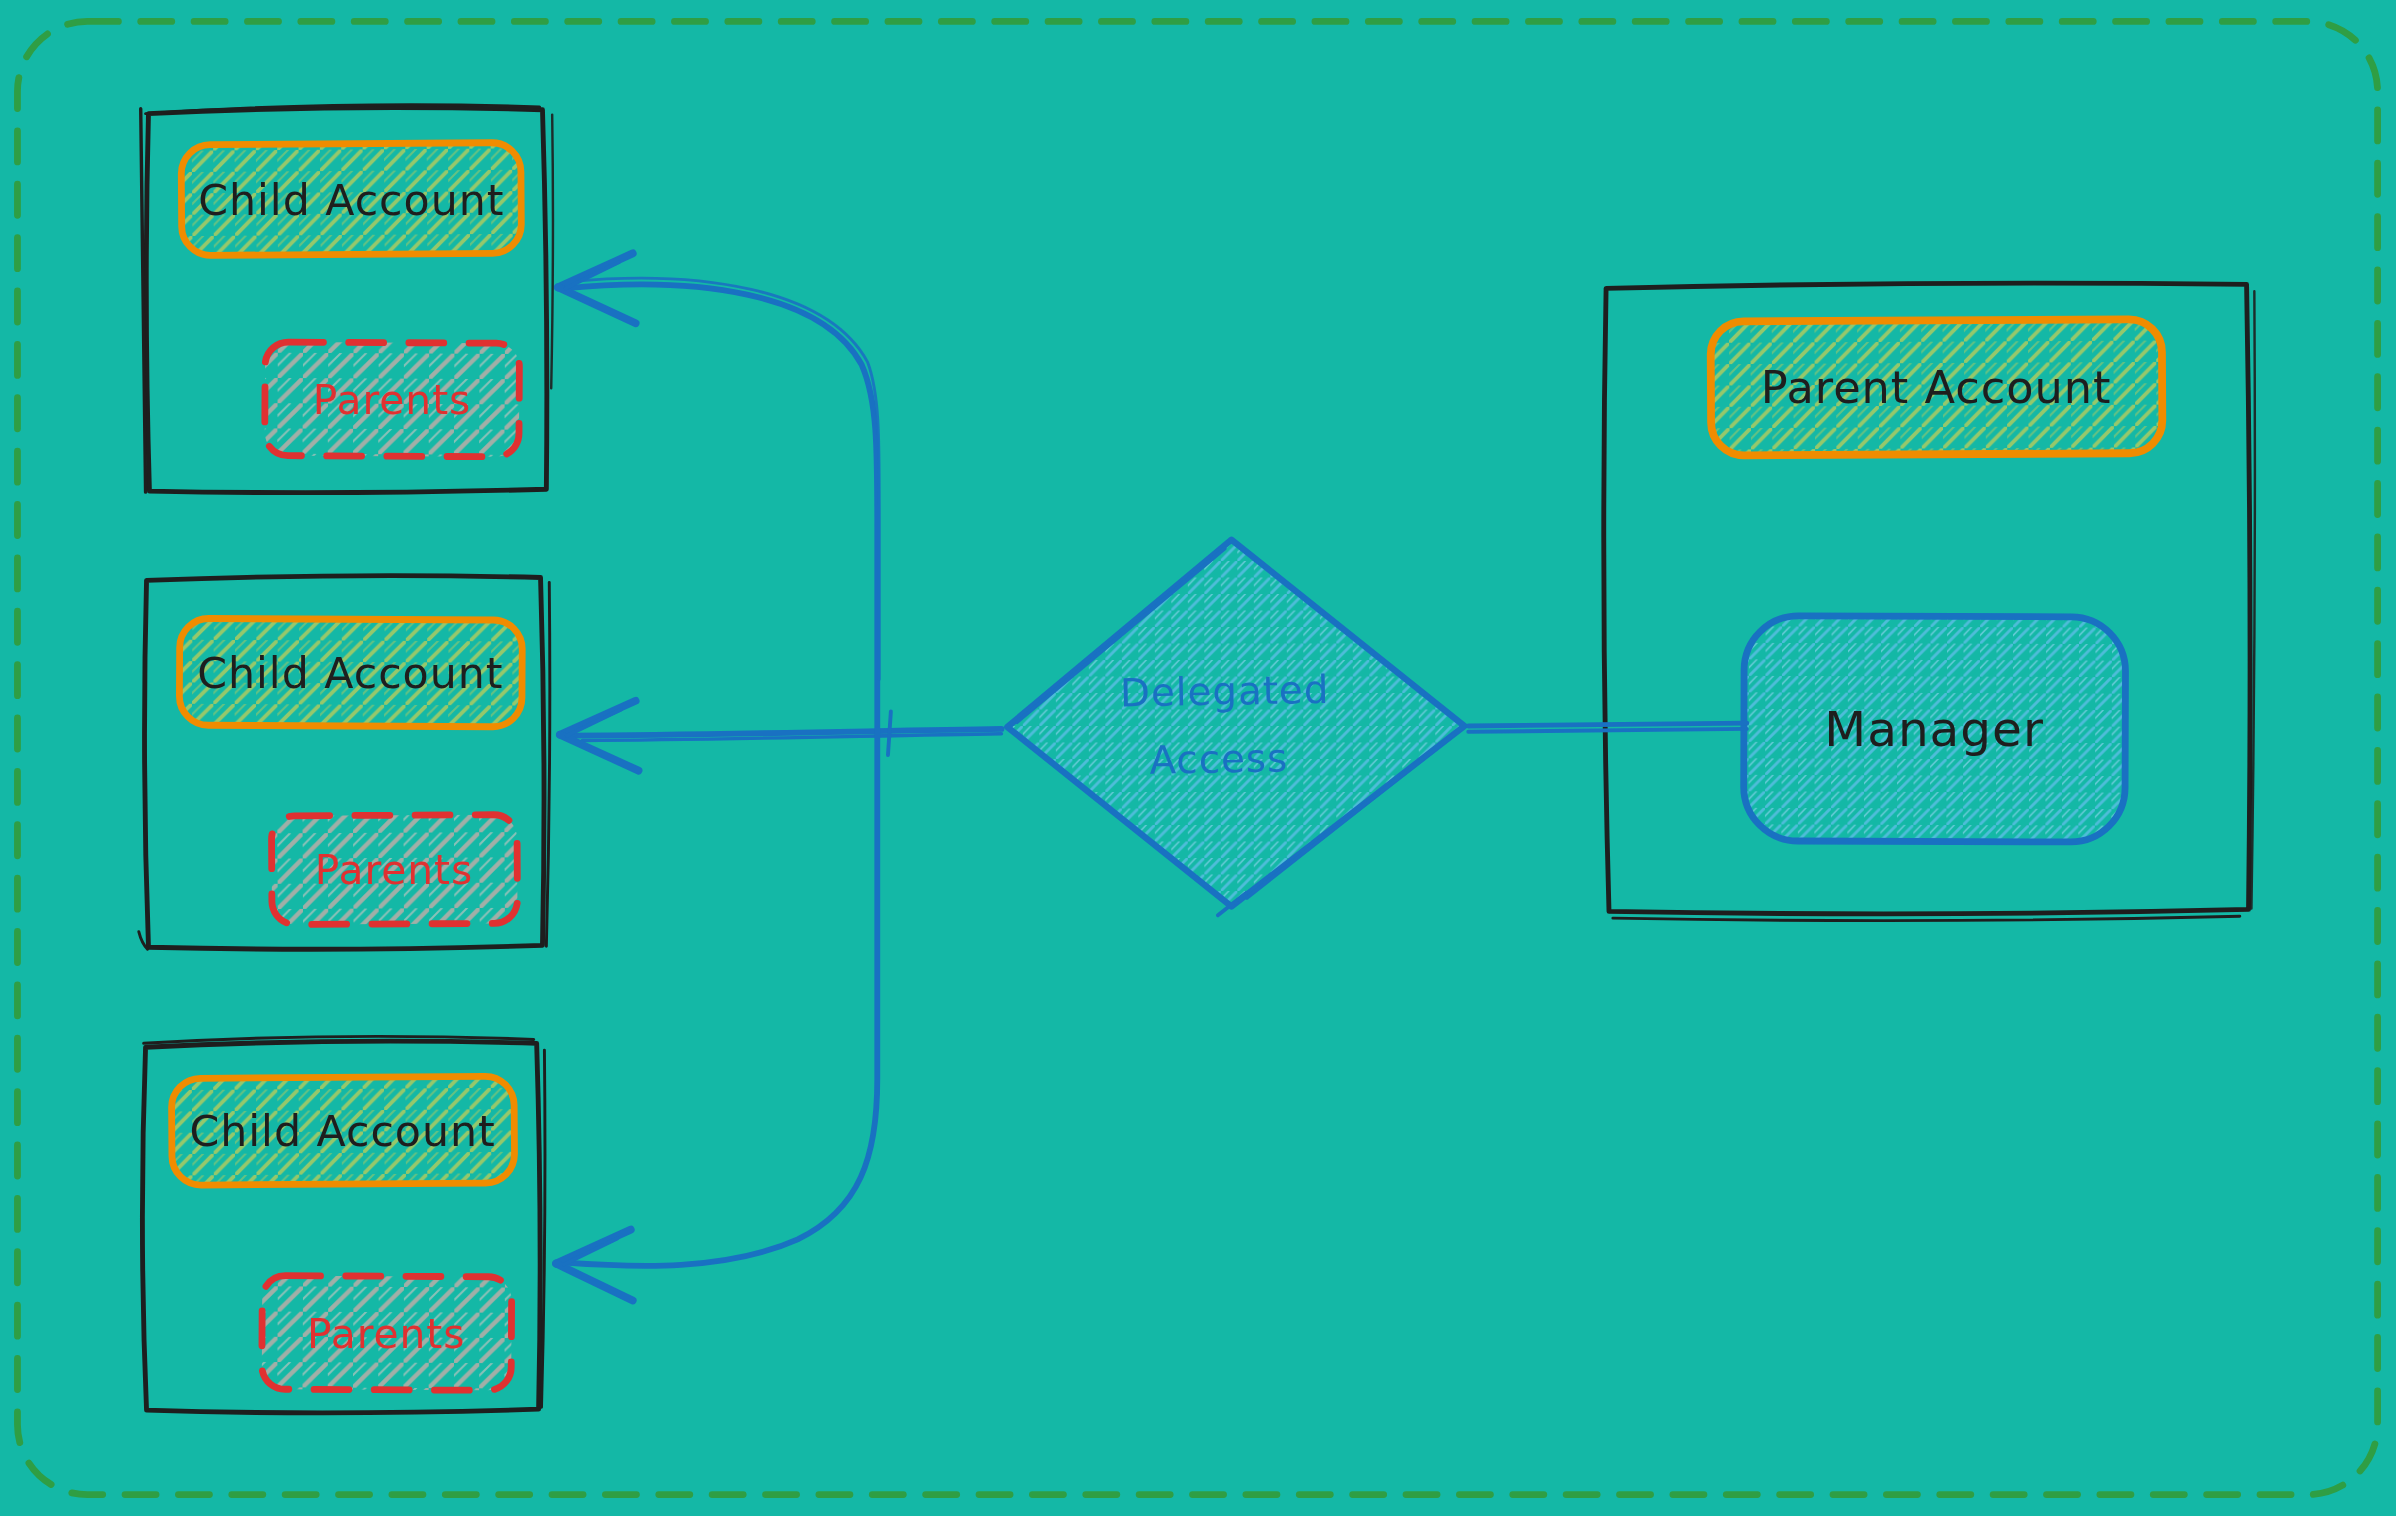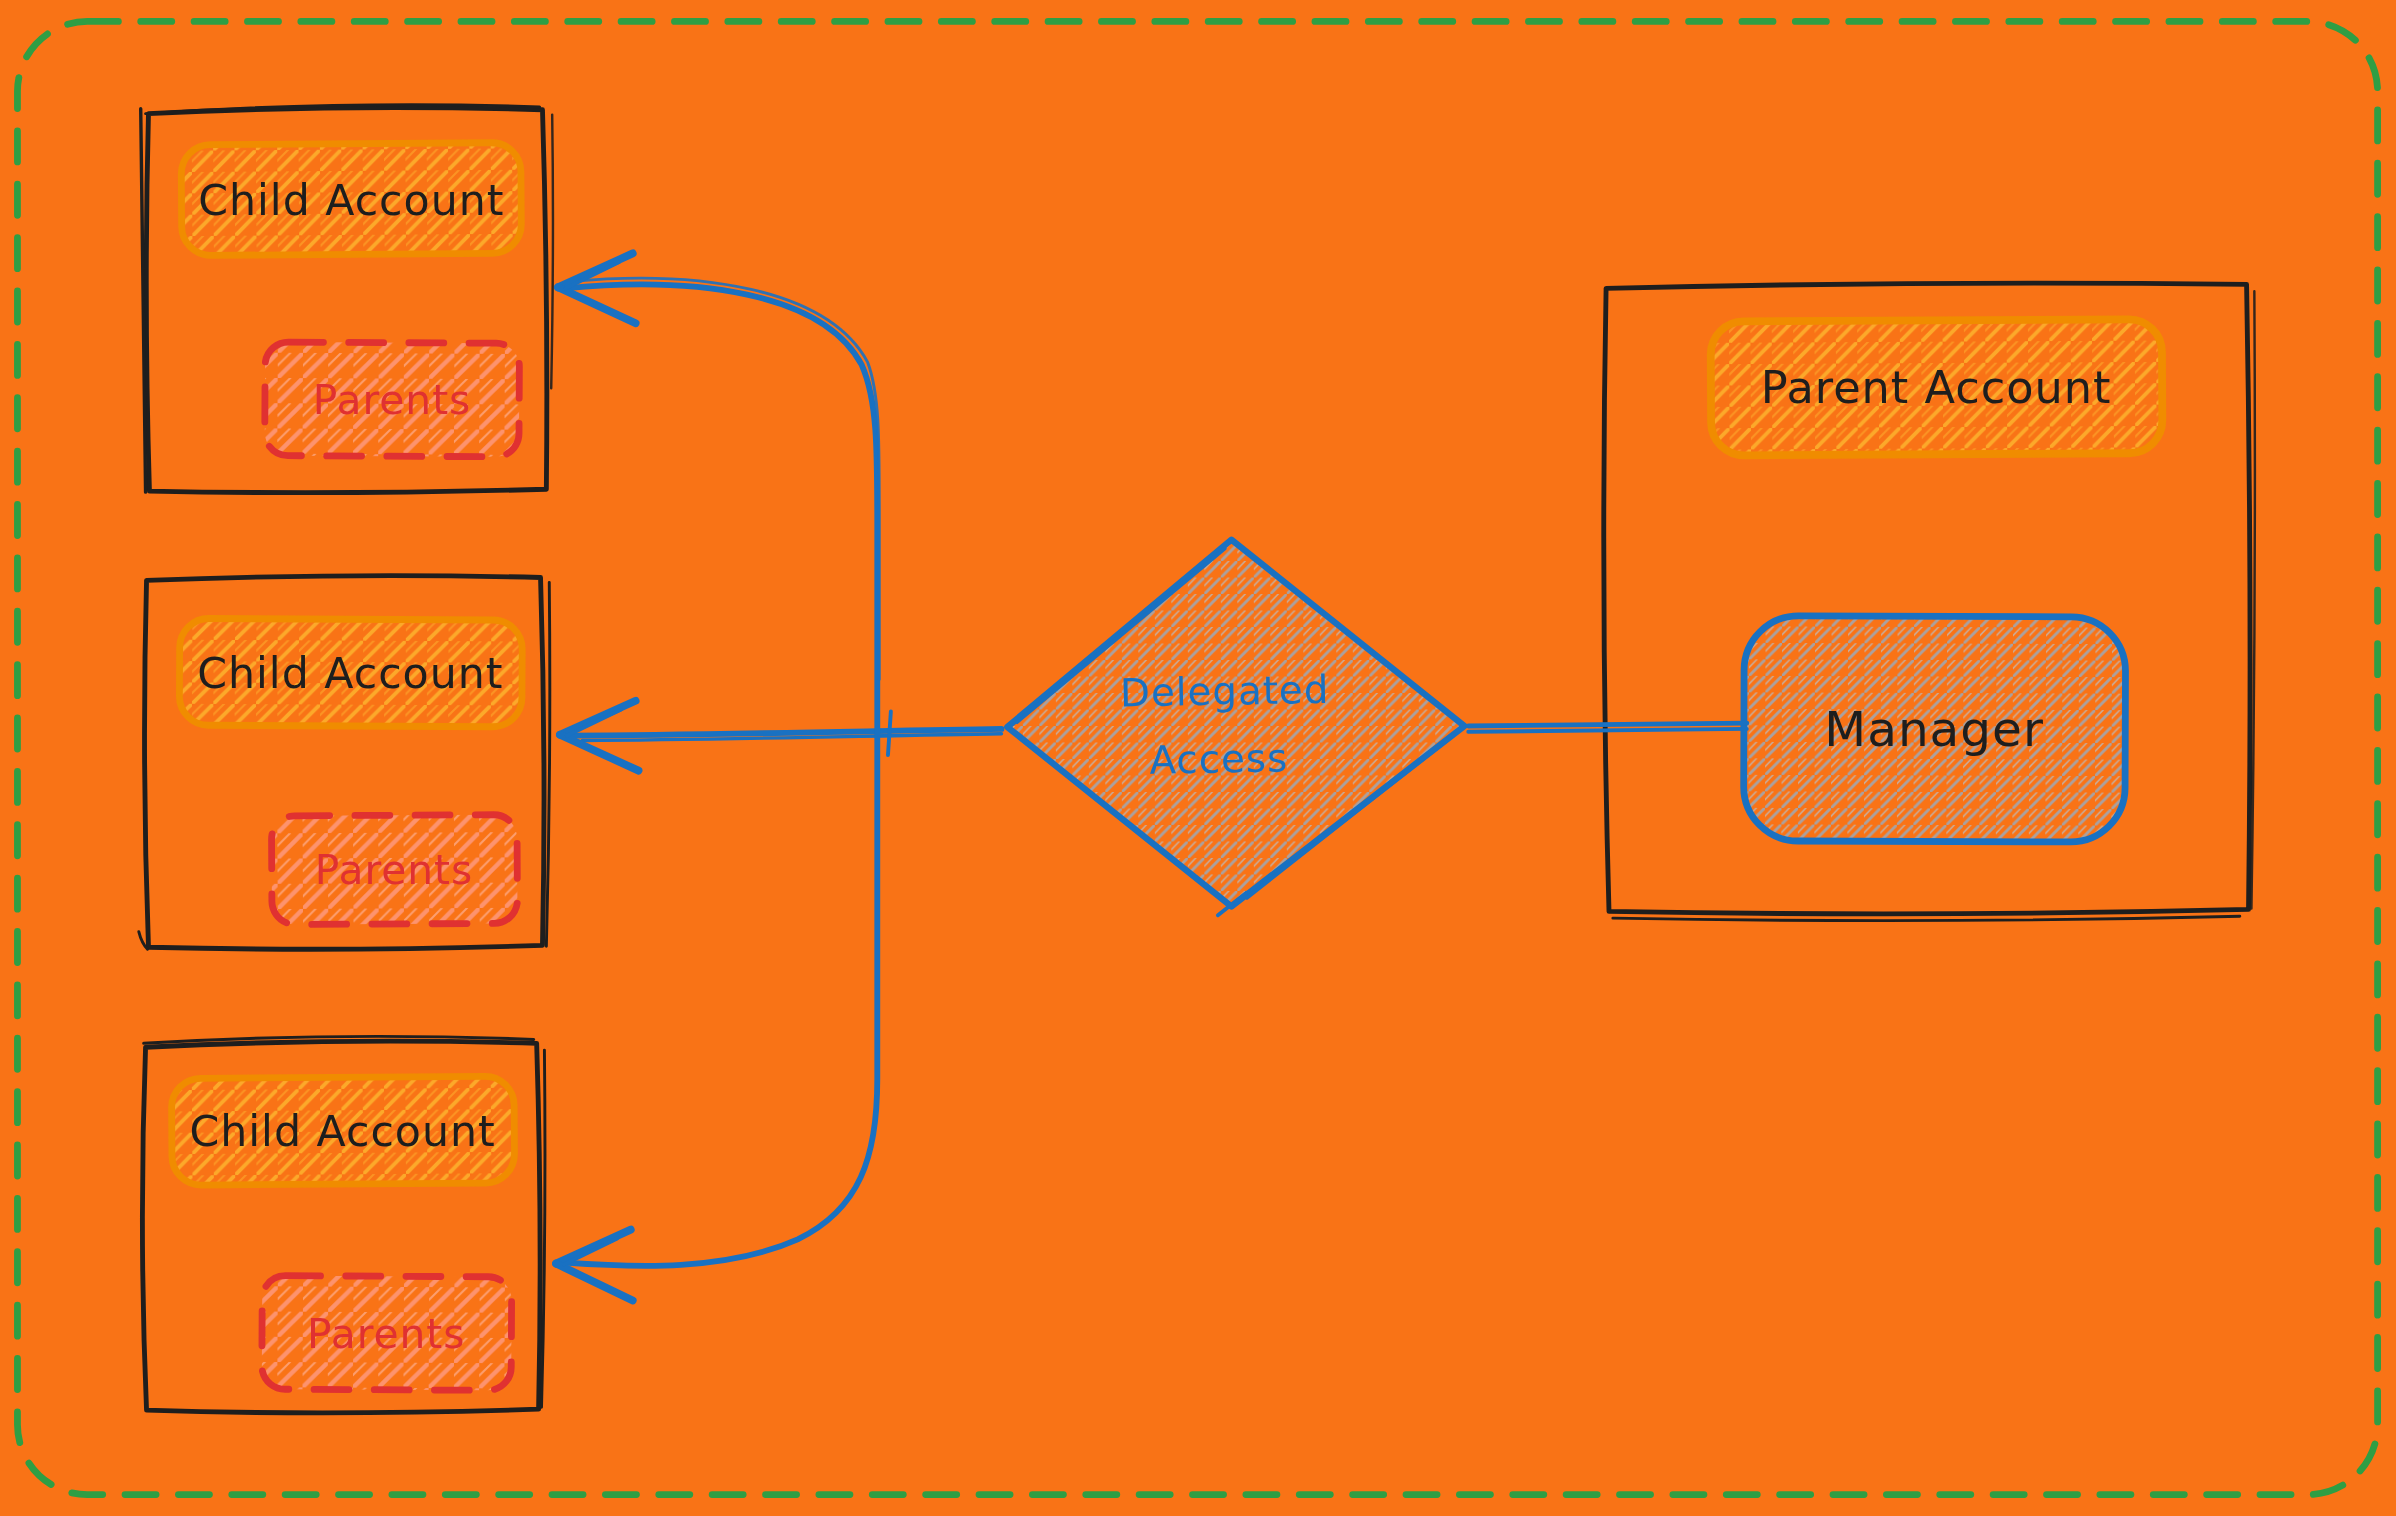--- a/index.html
+++ b/index.html
@@ -1,19 +1,19 @@
 <!DOCTYPE html>
 <html><head>
 <meta charset="utf-8">
 <style>
   html,body{margin:0;padding:0;background:#ffffff;}
   .stage{
     position:relative;
     width:2397px;height:1517px;
-    background:#f97316;
+    background:#14b8a6;
     font-family:"DejaVu Sans", sans-serif;
     overflow:hidden;
   }
   svg{position:absolute;inset:0;display:block;}
   path,rect,line{stroke-linecap:round;stroke-linejoin:round;}
   text{
     font-family:"DejaVu Sans", sans-serif;
     letter-spacing:1px;
   }
   .lbl-account{font-size:44px;fill:#1e1e1e;}

